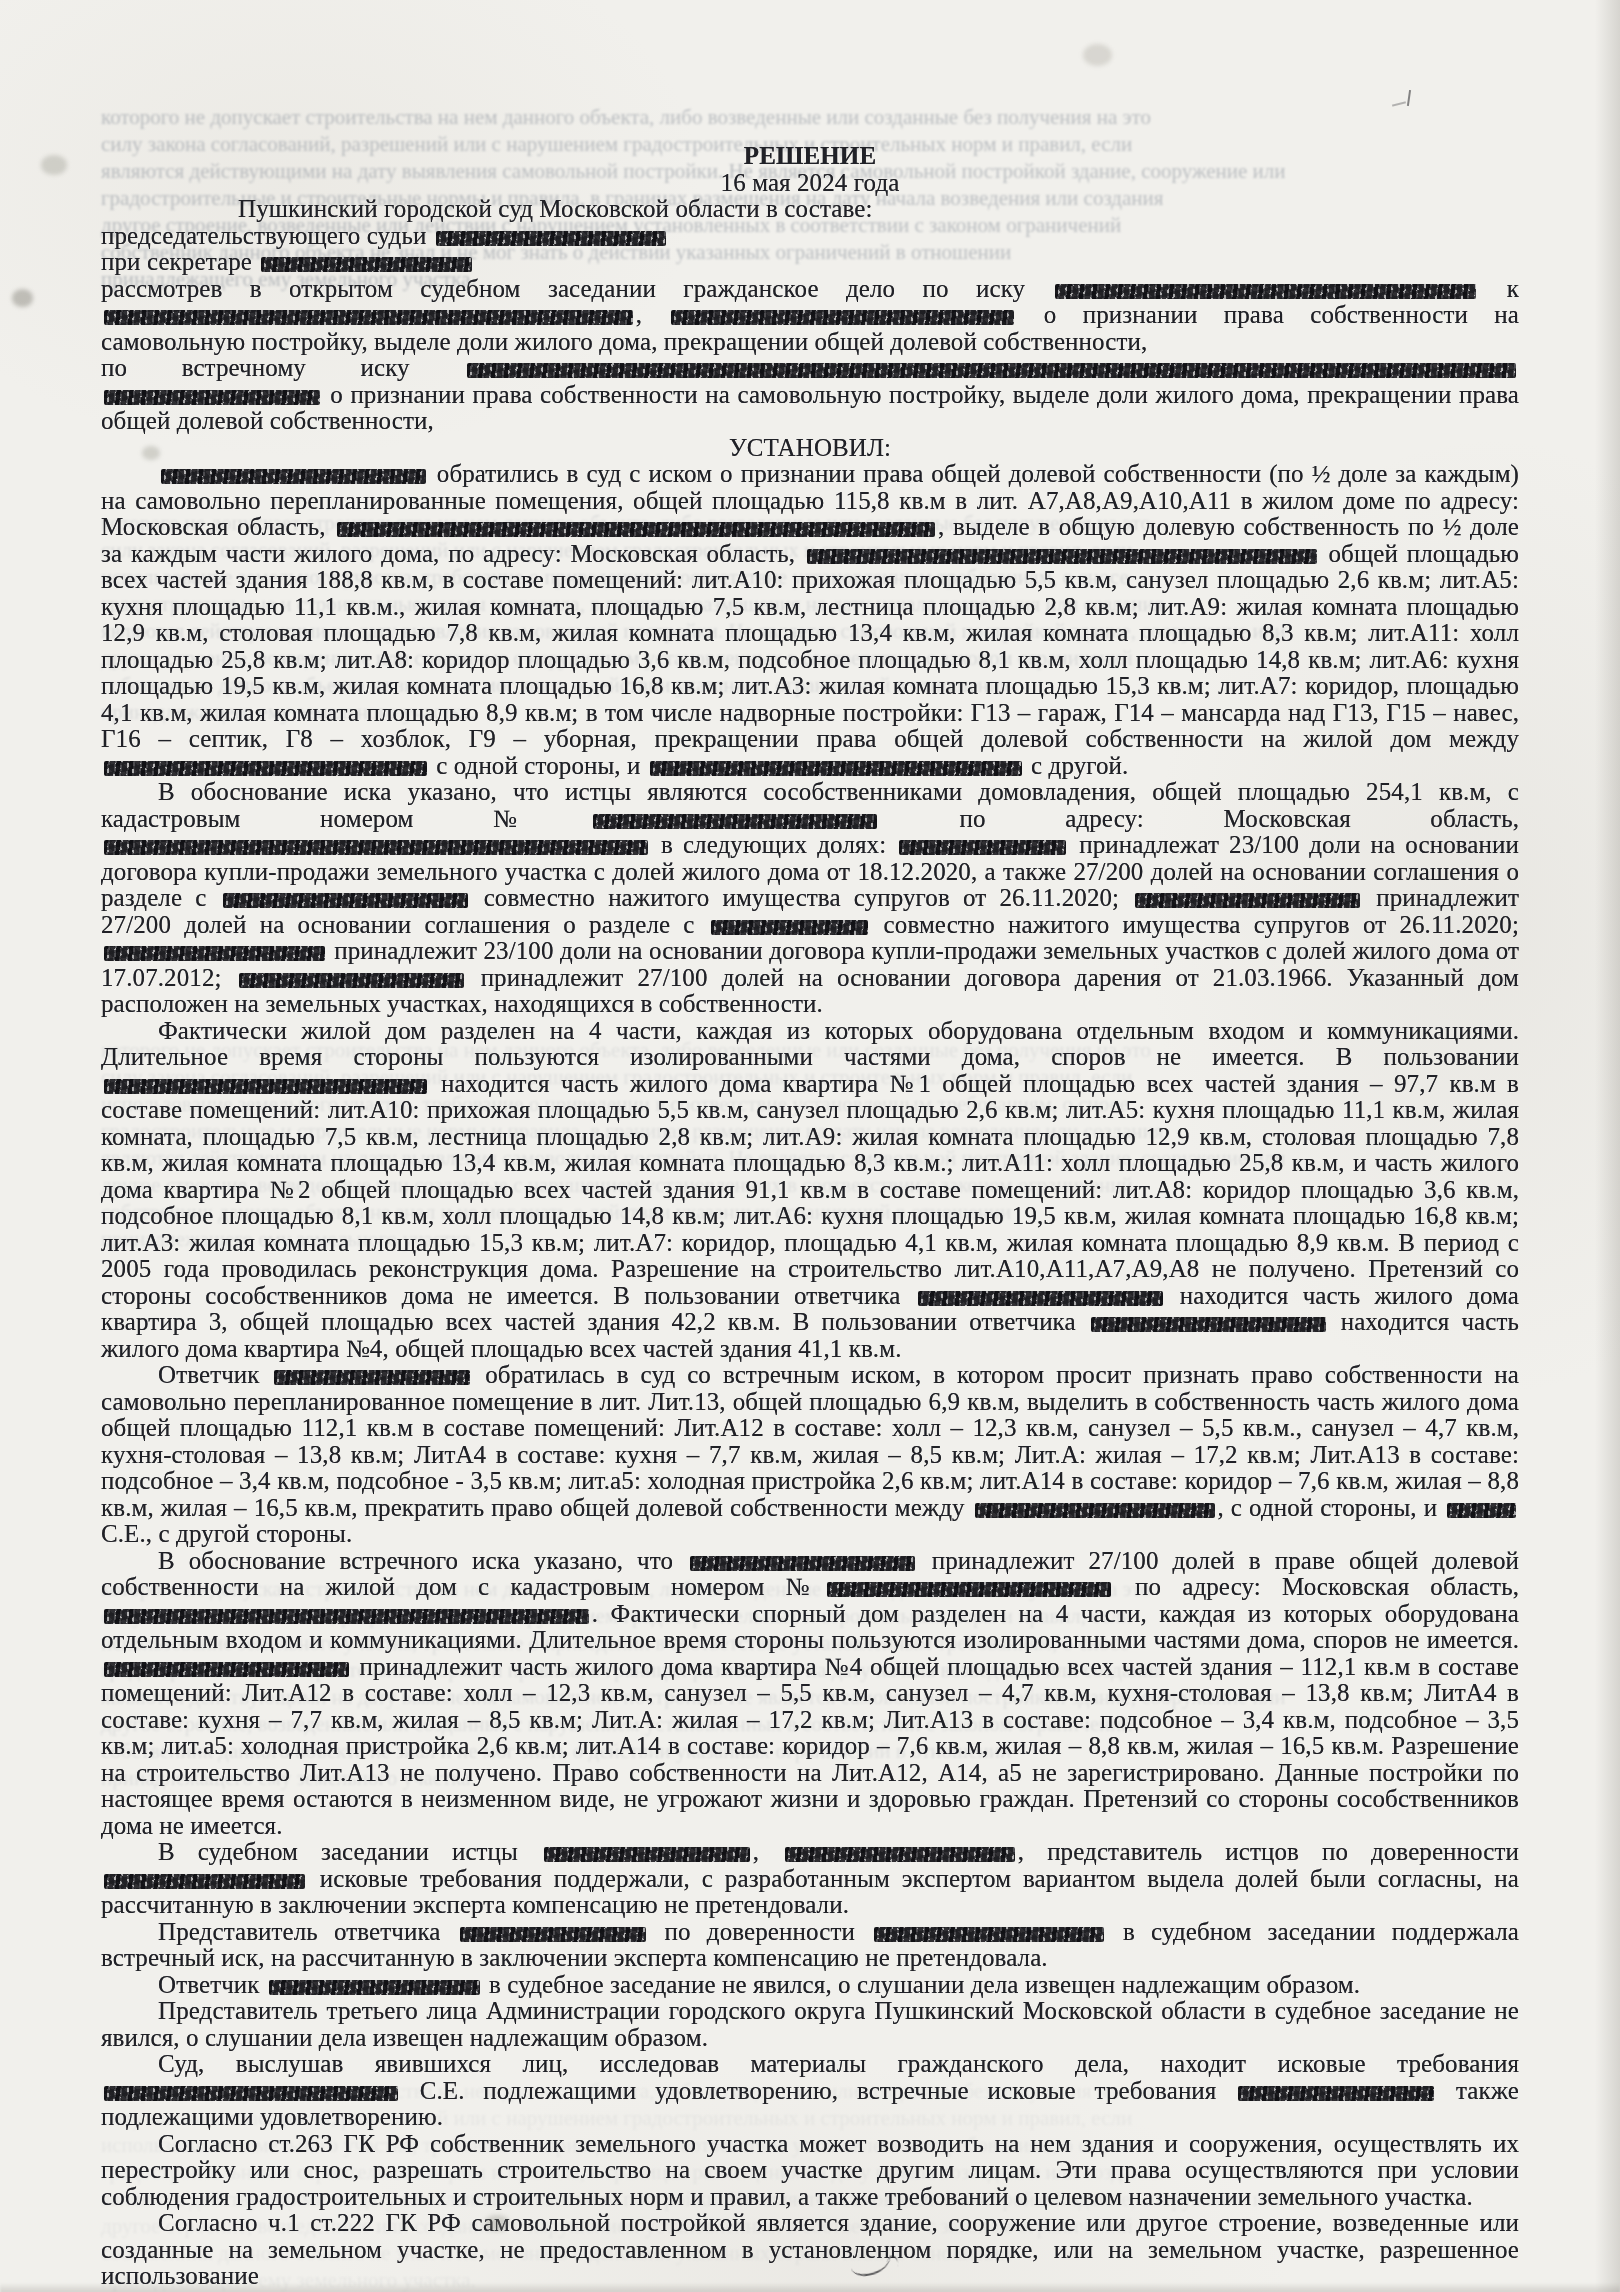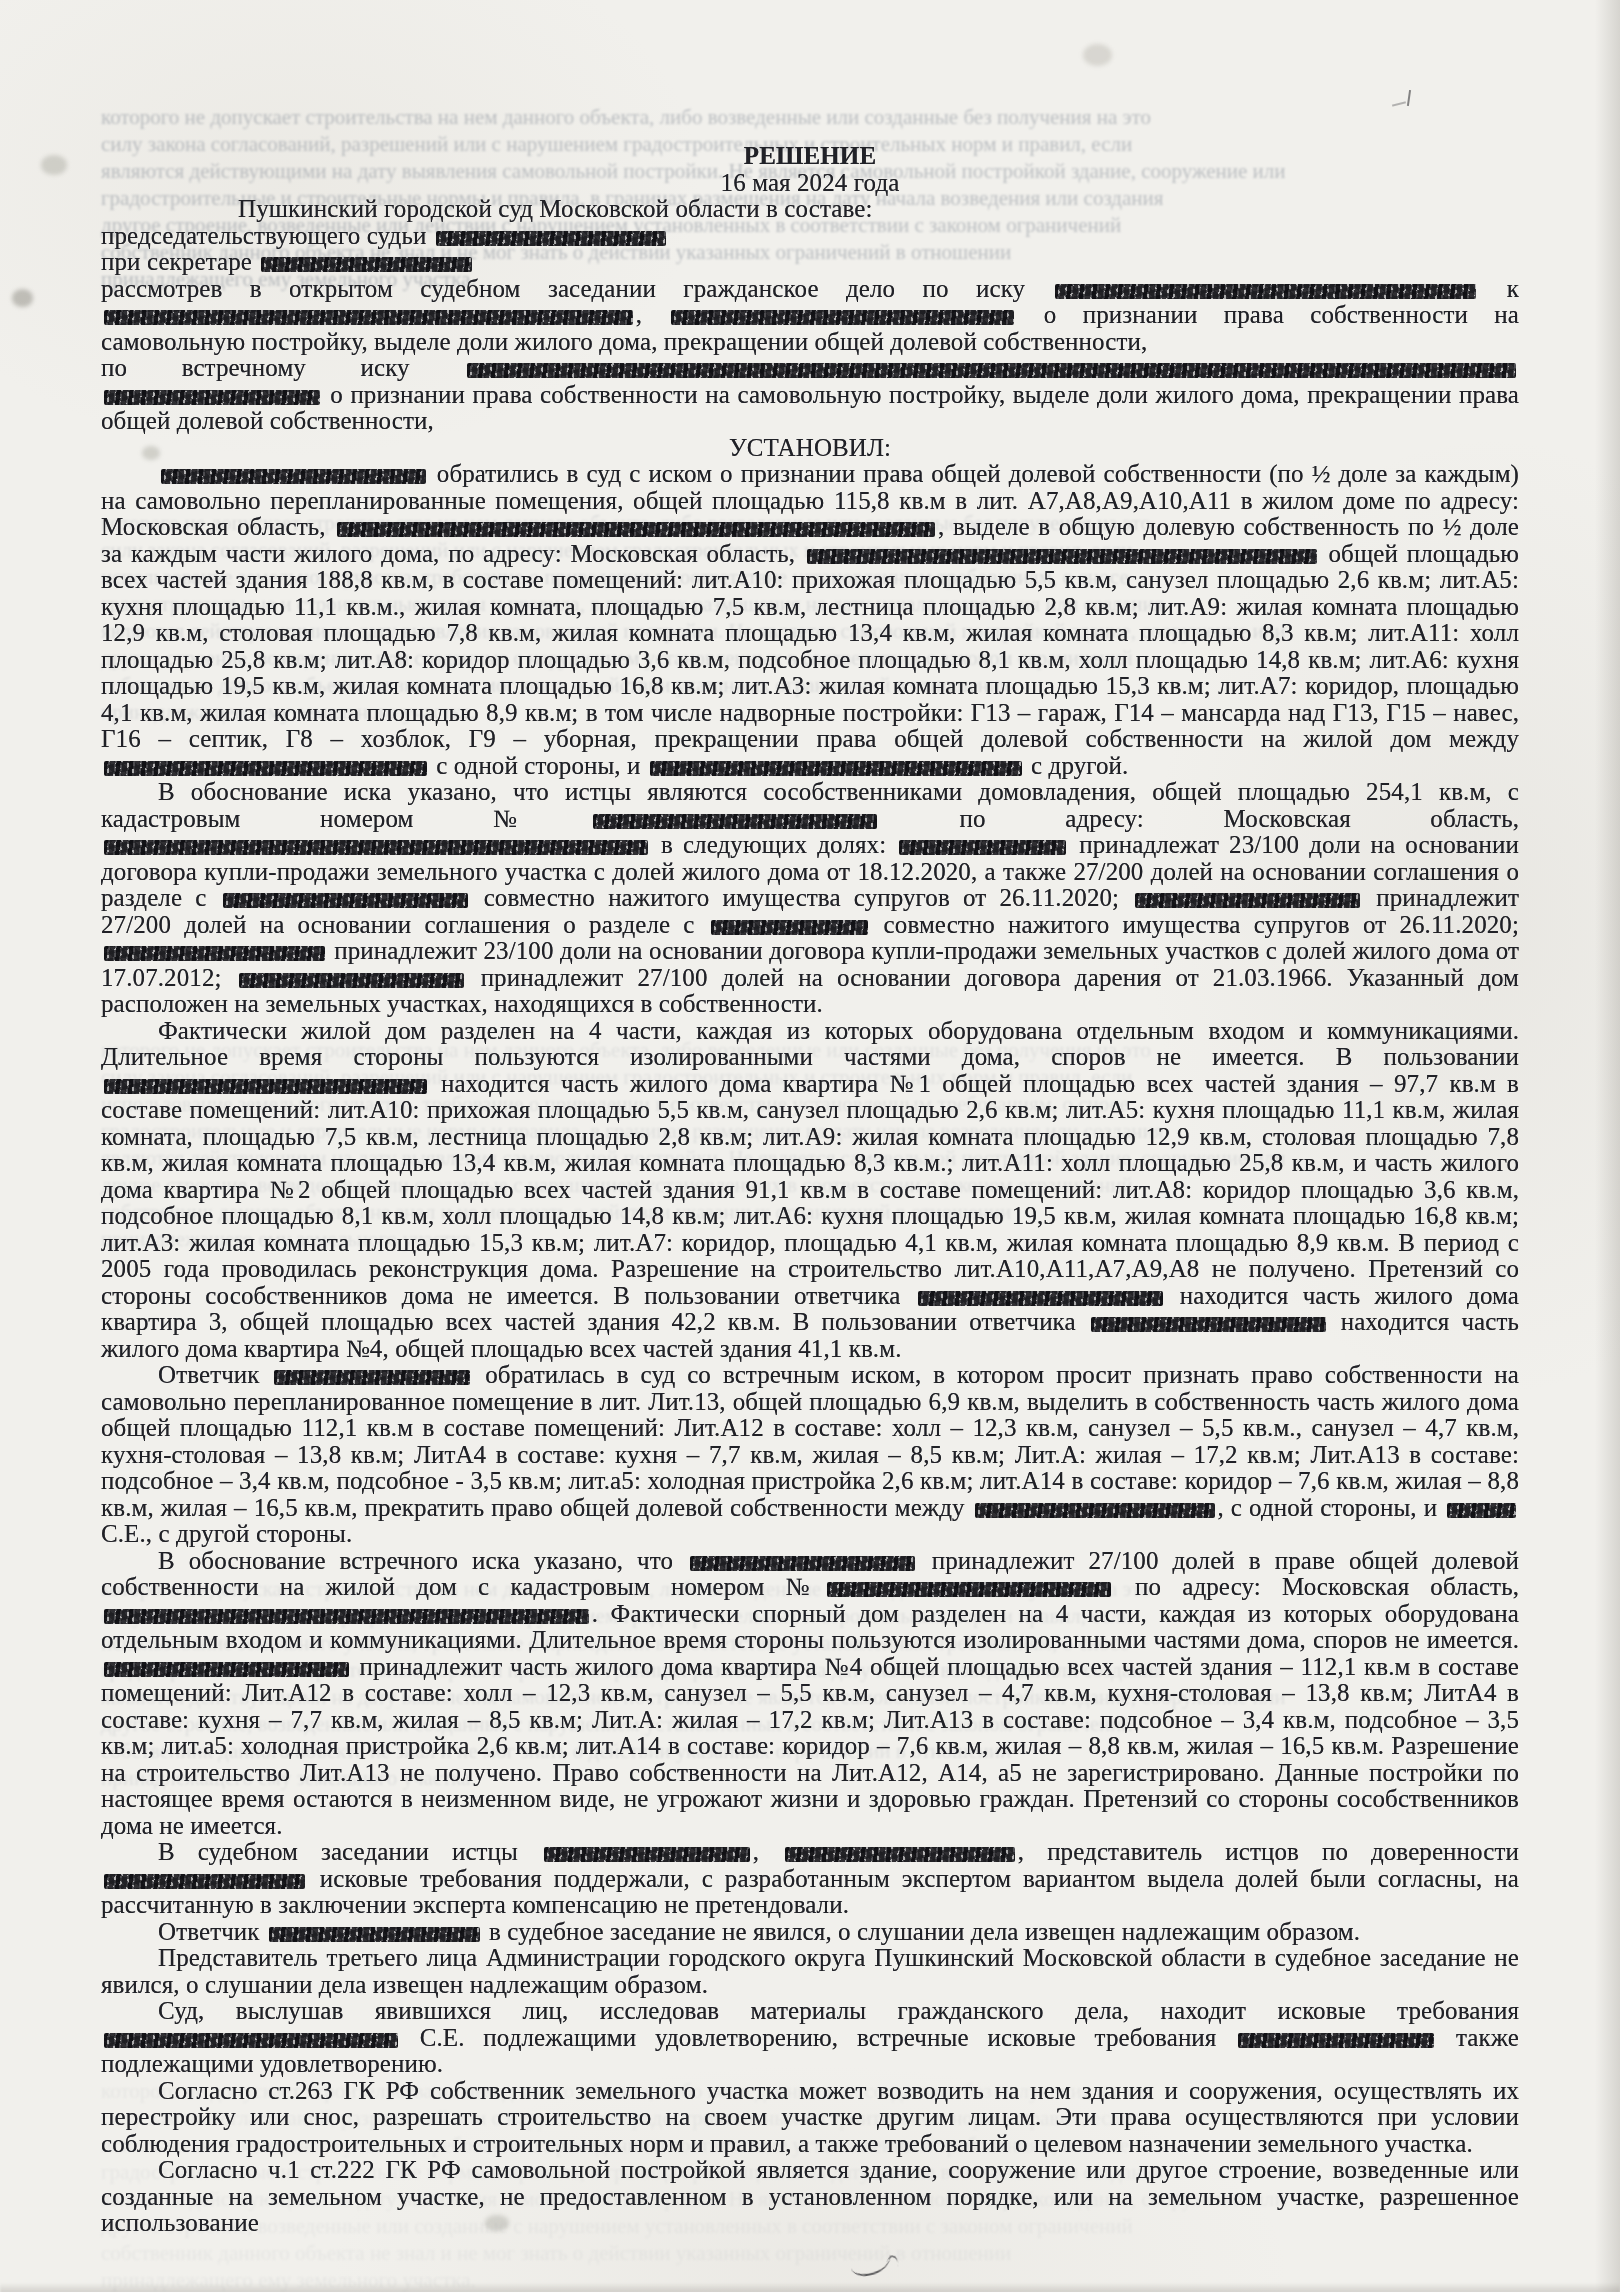--- a/index.html
+++ b/index.html
@@ -128,20 +128,21 @@
       <p class="p-l">при секретаре <span class="redact" style="width: 211px;"></span></p>
       <p class="p-j">рассмотрев в открытом судебном заседании гражданское дело по иску <span class="redact" style="width: 421px;"></span> к <span class="redact" style="width: 529px;"></span>, <span class="redact" style="width: 343px;"></span> о признании права собственности на самовольную постройку, выделе доли жилого дома, прекращении общей долевой собственности,</p>
       <p class="p-j">по встречному иску <span class="redact" style="width: 1049px;"></span> <span class="redact" style="width: 216px;"></span> о признании права собственности на самовольную постройку, выделе доли жилого дома, прекращении права общей долевой собственности,</p>
       <p class="p-c">УСТАНОВИЛ:</p>
       <p class="p-j" style="text-indent: 57px;"><span class="redact" style="width: 265px;"></span> обратились в суд с иском о признании права общей долевой собственности (по ½ доле за каждым) на самовольно перепланированные помещения, общей площадью 115,8 кв.м в лит. А7,А8,А9,А10,А11 в жилом доме по адресу: Московская область, <span class="redact" style="width: 598px;"></span>, выделе в общую долевую собственность по ½ доле за каждым части жилого дома, по адресу: Московская область, <span class="redact" style="width: 510px;"></span> общей площадью всех частей здания 188,8 кв.м, в составе помещений: лит.А10: прихожая площадью 5,5 кв.м, санузел площадью 2,6 кв.м; лит.А5: кухня площадью 11,1 кв.м., жилая комната, площадью 7,5 кв.м, лестница площадью 2,8 кв.м; лит.А9: жилая комната площадью 12,9 кв.м, столовая площадью 7,8 кв.м, жилая комната площадью 13,4 кв.м, жилая комната площадью 8,3 кв.м; лит.А11: холл площадью 25,8 кв.м; лит.А8: коридор площадью 3,6 кв.м, подсобное площадью 8,1 кв.м, холл площадью 14,8 кв.м; лит.А6: кухня площадью 19,5 кв.м, жилая комната площадью 16,8 кв.м; лит.А3: жилая комната площадью 15,3 кв.м; лит.А7: коридор, площадью 4,1 кв.м, жилая комната площадью 8,9 кв.м; в том числе надворные постройки: Г13 – гараж, Г14 – мансарда над Г13, Г15 – навес, Г16 – септик, Г8 – хозблок, Г9 – уборная, прекращении права общей долевой собственности на жилой дом между <span class="redact" style="width: 323px;"></span> с одной стороны, и <span class="redact" style="width: 372px;"></span> с другой.</p>
       <p class="p-j" style="text-indent: 57px;">В обоснование иска указано, что истцы являются сособственниками домовладения, общей площадью 254,1 кв.м, с кадастровым номером №<span class="redact" style="width: 284px;"></span> по адресу: Московская область, <span class="redact" style="width: 544px;"></span> в следующих долях: <span class="redact" style="width: 167px;"></span> принадлежат 23/100 доли на основании договора купли-продажи земельного участка с долей жилого дома от 18.12.2020, а также 27/200 долей на основании соглашения о разделе с <span class="redact" style="width: 245px;"></span> совместно нажитого имущества супругов от 26.11.2020; <span class="redact" style="width: 225px;"></span> принадлежит 27/200 долей на основании соглашения о разделе с <span class="redact" style="width: 157px;"></span> совместно нажитого имущества супругов от 26.11.2020; <span class="redact" style="width: 221px;"></span> принадлежит 23/100 доли на основании договора купли-продажи земельных участков с долей жилого дома от 17.07.2012; <span class="redact" style="width: 225px;"></span> принадлежит 27/100 долей на основании договора дарения от 21.03.1966. Указанный дом расположен на земельных участках, находящихся в собственности.</p>
       <p class="p-j" style="text-indent: 57px;">Фактически жилой дом разделен на 4 части, каждая из которых оборудована отдельным входом и коммуникациями. Длительное время стороны пользуются изолированными частями дома, споров не имеется. В пользовании <span class="redact" style="width: 323px;"></span> находится часть жилого дома квартира №1 общей площадью всех частей здания – 97,7 кв.м в составе помещений: лит.А10: прихожая площадью 5,5 кв.м, санузел площадью 2,6 кв.м; лит.А5: кухня площадью 11,1 кв.м, жилая комната, площадью 7,5 кв.м, лестница площадью 2,8 кв.м; лит.А9: жилая комната площадью 12,9 кв.м, столовая площадью 7,8 кв.м, жилая комната площадью 13,4 кв.м, жилая комната площадью 8,3 кв.м.; лит.А11: холл площадью 25,8 кв.м, и часть жилого дома квартира №2 общей площадью всех частей здания 91,1 кв.м в составе помещений: лит.А8: коридор площадью 3,6 кв.м, подсобное площадью 8,1 кв.м, холл площадью 14,8 кв.м; лит.А6: кухня площадью 19,5 кв.м, жилая комната площадью 16,8 кв.м; лит.А3: жилая комната площадью 15,3 кв.м; лит.А7: коридор, площадью 4,1 кв.м, жилая комната площадью 8,9 кв.м. В период с 2005 года проводилась реконструкция дома. Разрешение на строительство лит.А10,А11,А7,А9,А8 не получено. Претензий со стороны сособственников дома не имеется. В пользовании ответчика <span class="redact" style="width: 245px;"></span> находится часть жилого дома квартира 3, общей площадью всех частей здания 42,2 кв.м. В пользовании ответчика <span class="redact" style="width: 235px;"></span> находится часть жилого дома квартира №4, общей площадью всех частей здания 41,1 кв.м.</p>
       <p class="p-j" style="text-indent: 57px;">Ответчик <span class="redact" style="width: 196px;"></span> обратилась в суд со встречным иском, в котором просит признать право собственности на самовольно перепланированное помещение в лит. Лит.13, общей площадью 6,9 кв.м, выделить в собственность часть жилого дома общей площадью 112,1 кв.м в составе помещений: Лит.А12 в составе: холл – 12,3 кв.м, санузел – 5,5 кв.м., санузел – 4,7 кв.м, кухня-столовая – 13,8 кв.м; ЛитА4 в составе: кухня – 7,7 кв.м, жилая – 8,5 кв.м; Лит.А: жилая – 17,2 кв.м; Лит.А13 в составе: подсобное – 3,4 кв.м, подсобное - 3,5 кв.м; лит.а5: холодная пристройка 2,6 кв.м; лит.А14 в составе: коридор – 7,6 кв.м, жилая – 8,8 кв.м, жилая – 16,5 кв.м, прекратить право общей долевой собственности между <span class="redact" style="width: 240px;"></span>, с одной стороны, и <span class="redact" style="width: 69px;"></span> С.Е., с другой стороны.</p>
       <p class="p-j" style="text-indent: 57px;">В обоснование встречного иска указано, что <span class="redact" style="width: 225px;"></span> принадлежит 27/100 долей в праве общей долевой собственности на жилой дом с кадастровым номером №<span class="redact" style="width: 284px;"></span> по адресу: Московская область, <span class="redact" style="width: 485px;"></span>. Фактически спорный дом разделен на 4 части, каждая из которых оборудована отдельным входом и коммуникациями. Длительное время стороны пользуются изолированными частями дома, споров не имеется. <span class="redact" style="width: 245px;"></span> принадлежит часть жилого дома квартира №4 общей площадью всех частей здания – 112,1 кв.м в составе помещений: Лит.А12 в составе: холл – 12,3 кв.м, санузел – 5,5 кв.м, санузел – 4,7 кв.м, кухня-столовая – 13,8 кв.м; ЛитА4 в составе: кухня – 7,7 кв.м, жилая – 8,5 кв.м; Лит.А: жилая – 17,2 кв.м; Лит.А13 в составе: подсобное – 3,4 кв.м, подсобное – 3,5 кв.м; лит.а5: холодная пристройка 2,6 кв.м; лит.А14 в составе: коридор – 7,6 кв.м, жилая – 8,8 кв.м, жилая – 16,5 кв.м. Разрешение на строительство Лит.А13 не получено. Право собственности на Лит.А12, А14, а5 не зарегистрировано. Данные постройки по настоящее время остаются в неизменном виде, не угрожают жизни и здоровью граждан. Претензий со стороны сособственников дома не имеется.</p>
       <p class="p-j" style="text-indent: 57px;">В судебном заседании истцы <span class="redact" style="width: 206px;"></span>, <span class="redact" style="width: 230px;"></span>, представитель истцов по доверенности <span class="redact" style="width: 201px;"></span> исковые требования поддержали,  с разработанным экспертом вариантом выдела долей были согласны,  на рассчитанную  в заключении эксперта компенсацию не претендовали.</p>
+      <p class="p-j" style="text-indent: 57px;">Представитель ответчика <span class="redact" style="width: 186px;"></span> по доверенности <span class="redact" style="width: 230px;"></span> в судебном заседании поддержала встречный иск, на рассчитанную  в заключении эксперта компенсацию не претендовала.</p>
       <p class="p-j" style="text-indent: 57px;">Ответчик <span class="redact" style="width: 211px;"></span> в судебное заседание не явился, о слушании дела извещен надлежащим образом.</p>
       <p class="p-j" style="text-indent: 57px;">Представитель третьего лица Администрации городского округа Пушкинский Московской области в судебное заседание не явился, о слушании дела извещен надлежащим образом.</p>
       <p class="p-j" style="text-indent: 57px;">Суд, выслушав явившихся лиц, исследовав материалы гражданского дела, находит исковые требования <span class="redact" style="width: 294px;"></span> С.Е. подлежащими удовлетворению, встречные исковые требования <span class="redact" style="width: 196px;"></span> также подлежащими удовлетворению.</p>
       <p class="p-j" style="text-indent: 57px;">Согласно ст.263 ГК РФ собственник земельного участка может возводить на нем здания и сооружения, осуществлять их перестройку или снос, разрешать строительство на своем участке другим лицам. Эти права осуществляются при условии соблюдения градостроительных и строительных норм и правил, а также требований о целевом назначении земельного участка.</p>
       <p class="p-j" style="text-indent: 57px;">Согласно ч.1 ст.222 ГК РФ самовольной постройкой является здание, сооружение или другое строение, возведенные или созданные на земельном участке, не предоставленном в установленном порядке, или на земельном участке, разрешенное использование</p>
     </div>
 
   <div class="edge-right"></div>
   <div class="edge-bottom"></div>
   <div class="blemish b1"></div>

